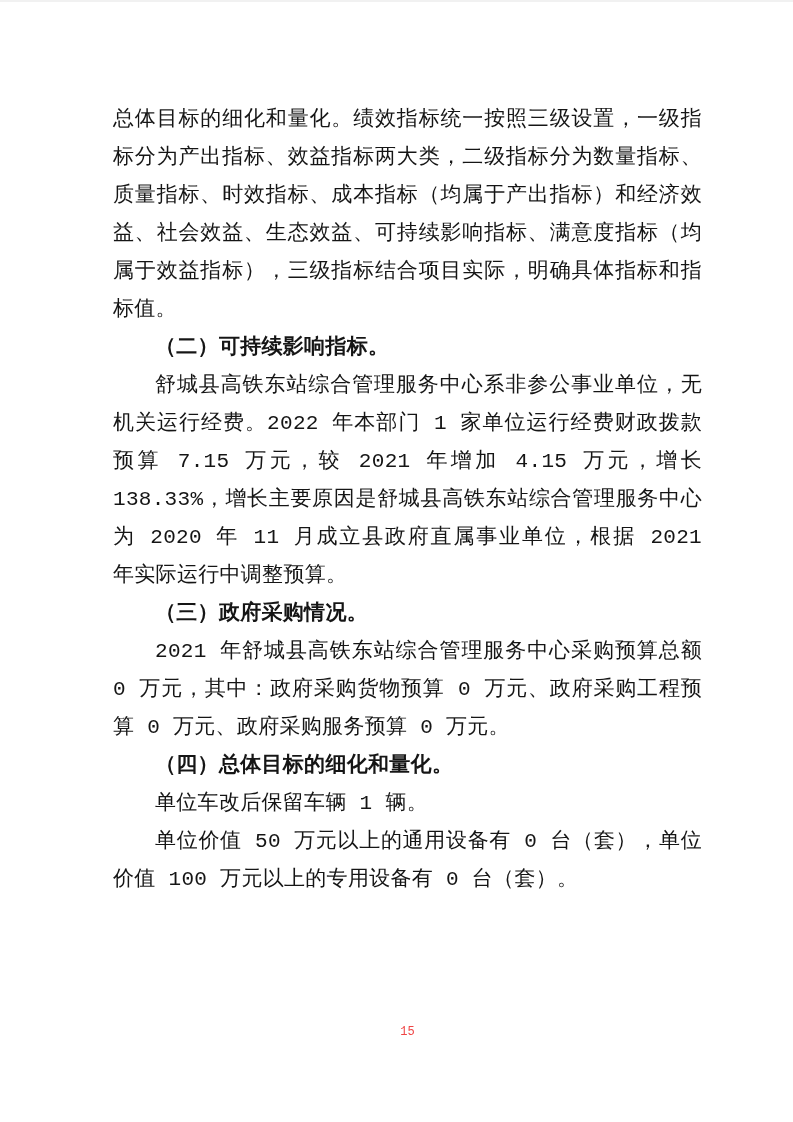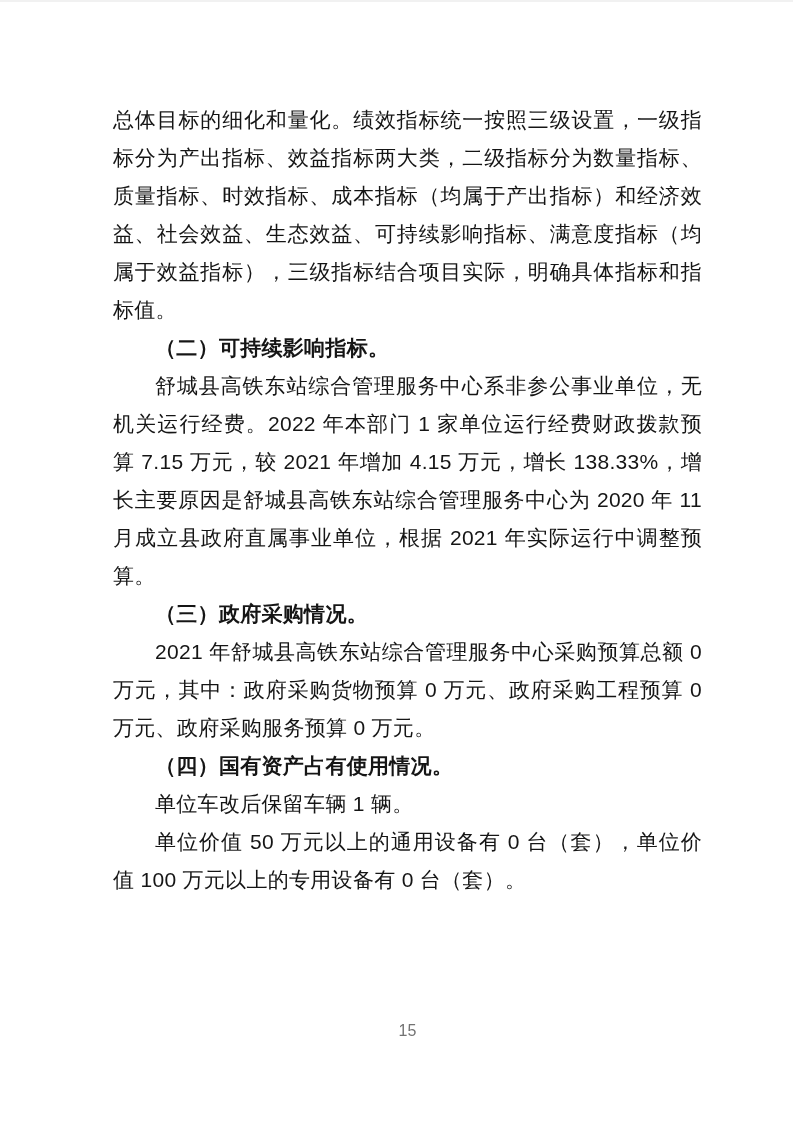--- a/index.html
+++ b/index.html
@@ -7,21 +7,21 @@
     padding: 0;
     background: #ffffff;
   }
   .page {
     position: relative;
     width: 793px;
     height: 1122px;
     background: #ffffff;
     overflow: hidden;
     border-top: 2px solid #f1f1f1;
-    font-family: Liberation Sans, sans-serif;
+    font-family: Liberation Mono, monospace;
     color: #151515;
     box-sizing: border-box;
   }
   .content {
     position: absolute;
     left: 113px;
     top: 99px;
     width: 589px;
   }
   .content p {
@@ -39,38 +39,38 @@
     font-weight: bold;
   }
   .footer {
     position: absolute;
     left: 113px;
     top: 1020px;
     width: 589px;
     text-align: center;
   }
   .footer span {
-    font-size: 16px;
-    color: #737373;
+    font-size: 12px;
+    color: #ef4444;
   }
 </style>
 </head>
 <body>
 
 <div class="page">
   <div class="content">
     <p class="body-text">总体目标的细化和量化。绩效指标统一按照三级设置，一级指标分为产出指标、效益指标两大类，二级指标分为数量指标、质量指标、时效指标、成本指标（均属于产出指标）和经济效益、社会效益、生态效益、可持续影响指标、满意度指标（均属于效益指标），三级指标结合项目实际，明确具体指标和指标值。</p>
 
     <p class="heading indent">（二）可持续影响指标。</p>
     <p class="body-text indent">舒城县高铁东站综合管理服务中心系非参公事业单位，无机关运行经费。2022 年本部门 1 家单位运行经费财政拨款预算 7.15 万元，较 2021 年增加 4.15 万元，增长 138.33%，增长主要原因是舒城县高铁东站综合管理服务中心为 2020 年 11 月成立县政府直属事业单位，根据 2021 年实际运行中调整预算。</p>
 
     <p class="heading indent">（三）政府采购情况。</p>
     <p class="body-text indent">2021 年舒城县高铁东站综合管理服务中心采购预算总额 0 万元，其中：政府采购货物预算 0 万元、政府采购工程预算 0 万元、政府采购服务预算 0 万元。</p>
 
-    <p class="heading indent">（四）国有资产占有使用情况。</p>
+    <p class="heading indent">（四）总体目标的细化和量化。</p>
     <p class="body-text indent">单位车改后保留车辆 1 辆。</p>
     <p class="body-text indent">单位价值 50 万元以上的通用设备有 0 台（套），单位价值 100 万元以上的专用设备有 0 台（套）。</p>
   </div>
 
   <div class="footer">
     <span>15</span>
   </div>
 </div>
 
 </body></html>

